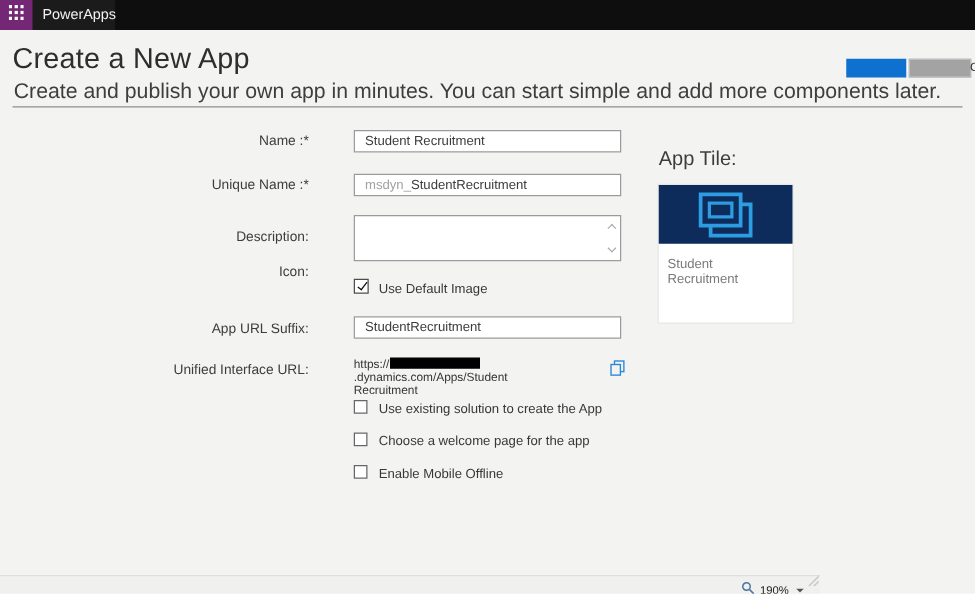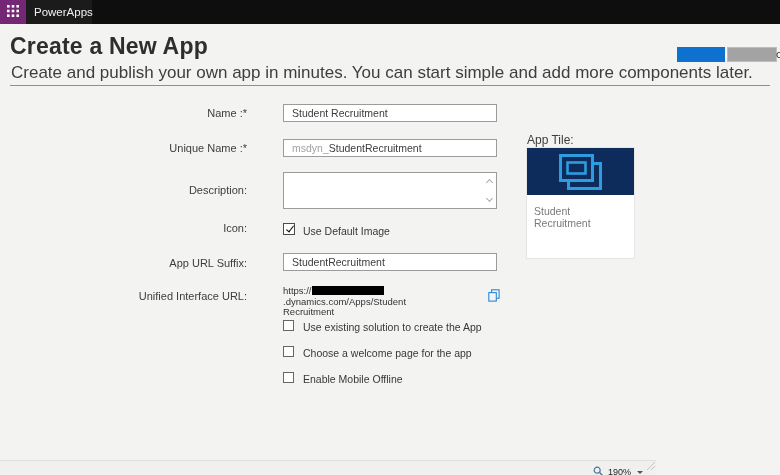--- a/index.html
+++ b/index.html
@@ -8,31 +8,31 @@
 
   .page { position:relative; width:780px; height:475px; background:#f3f3f2; }
 
   
   .topbar { position:absolute; left:0; top:0; width:780px; height:24px; background:#0e0e0e; }
   .topbar-brand-section { position:absolute; left:0; top:0; width:92px; height:24px; background:#1b1b1b; }
   .waffle { position:absolute; left:0; top:0; width:26px; height:24px; background:#742774; display:flex; align-items:center; justify-content:center; cursor:pointer; }
   .brand { position:absolute; left:34px; top:0; height:24px; line-height:24px; color:#f2f2f2; font-size:11.5px; white-space:nowrap; }
 
   
-  .page-title { position:absolute; left:10px; top:33px; font-size:23px; font-weight:700; color:#2e2e2e; letter-spacing:.2px; }
+  .page-title { position:absolute; left:10px; top:33px; font-size:23px; font-weight:400; color:#2e2e2e; letter-spacing:.2px; }
   .page-subtitle { position:absolute; left:11px; top:63px; font-size:17px; color:#3e3e3e; white-space:nowrap; }
   .btn { position:absolute; top:47px; height:15px; font-size:9.5px; text-align:center; cursor:pointer; font-family:inherit;padding-left:48px; }
   .btn-done { left:677px; width:40px; background:#0e70cf; color:#fff; border:none; line-height:15px; }
   .btn-cancel { left:727px; width:40px; background:#a3a3a3; color:#2e2e2e; border:1px solid #bdbdbd; line-height:13px; }
   .divider { position:absolute; left:10px; top:85px; width:760px; height:1px; background:#8f8f8f; }
 
   
   .flabel { position:absolute; left:57px; width:190px; text-align:right; font-size:11px; color:#3d3d3d; white-space:nowrap; }
   .lbl-name { top:107px; } .lbl-unique { top:142px; } .lbl-desc { top:184px; }
-  .lbl-icon { top:222px; } .lbl-suffix { top:257px; } .lbl-url { top:290px; }
+  .lbl-icon { top:212px; } .lbl-suffix { top:257px; } .lbl-url { top:290px; }
 
   .finput { position:absolute; left:283px; width:214px; height:18px; border:1px solid #9b9b9b; background:#fff; font-size:10.5px; color:#3c3c3c; padding:0 8px; font-family:inherit; outline:none; }
   .in-name { top:104px; } .in-suffix { top:253px; }
 
   .unique-box { position:absolute; left:283px; top:139px; width:214px; height:18px; border:1px solid #9b9b9b; background:#fff; font-size:10.5px; padding:0 8px; display:flex; align-items:center; cursor:text; }
   .unique-box .prefix { color:#a2a2a2; }
   .unique-box .val { color:#3c3c3c; }
 
   .desc-wrap { position:absolute; left:283px; top:172px; width:214px; height:37px; }
   .desc-area { width:100%; height:100%; border:1px solid #9b9b9b; background:#fff; resize:none; font-family:inherit; font-size:10.5px; color:#3c3c3c; padding:2px 16px 2px 8px; outline:none; overflow:hidden; }
@@ -47,21 +47,21 @@
   .cb-opt { width:11px; height:11px; border:1px solid #666; left:283px; }
   .cb-opt1 { top:320px; } .cb-opt2 { top:346px; } .cb-opt3 { top:372px; }
   .cb-label { position:absolute; left:303px; font-size:10.5px; color:#383838; white-space:nowrap; cursor:default; }
   .cbl-icon { top:225px; } .cbl-opt1 { top:321px; } .cbl-opt2 { top:347px; } .cbl-opt3 { top:373px; }
 
   .url-text { position:absolute; left:283px; top:286px; width:215px; font-size:9.5px; line-height:10.5px; color:#333; }
   .redaction { display:inline-block; width:72px; height:9px; background:#000; vertical-align:-1px; }
   .copy-btn { position:absolute; left:488px; top:288px; width:12px; height:13px; cursor:pointer; }
 
   
-  .app-tile-label { position:absolute; left:527px; top:133px; font-size:12px; color:#3d3d3d; }
+  .app-tile-label { position:absolute; left:527px; top:119px; font-size:16px; color:#3d3d3d; }
   .app-tile { position:absolute; left:527px; top:148px; width:107px; height:110px; background:#fff; box-shadow:0 0 0 1px rgba(0,0,0,.05); }
   .tile-top { height:47px; background:#0d2b5b; display:flex; align-items:center; justify-content:center; }
   .tile-title { padding:10px 8px 0 7px; font-size:10.5px; color:#7a7a7a; }
 
   
   .statusbar { position:absolute; left:0; top:460px; width:656px; height:15px; background:#f0f0ef; border-top:1px solid #dededd; }
   .zoom-ctl { position:absolute; right:13px; top:2px; display:flex; align-items:center; gap:4px; cursor:pointer; }
   .zoom-text { font-size:9px; color:#222; }
   .caret-down { width:0; height:0; border-left:3px solid transparent; border-right:3px solid transparent; border-top:3.5px solid #555; margin-left:2px; }
   .grip { position:absolute; right:1px; bottom:1px; }

